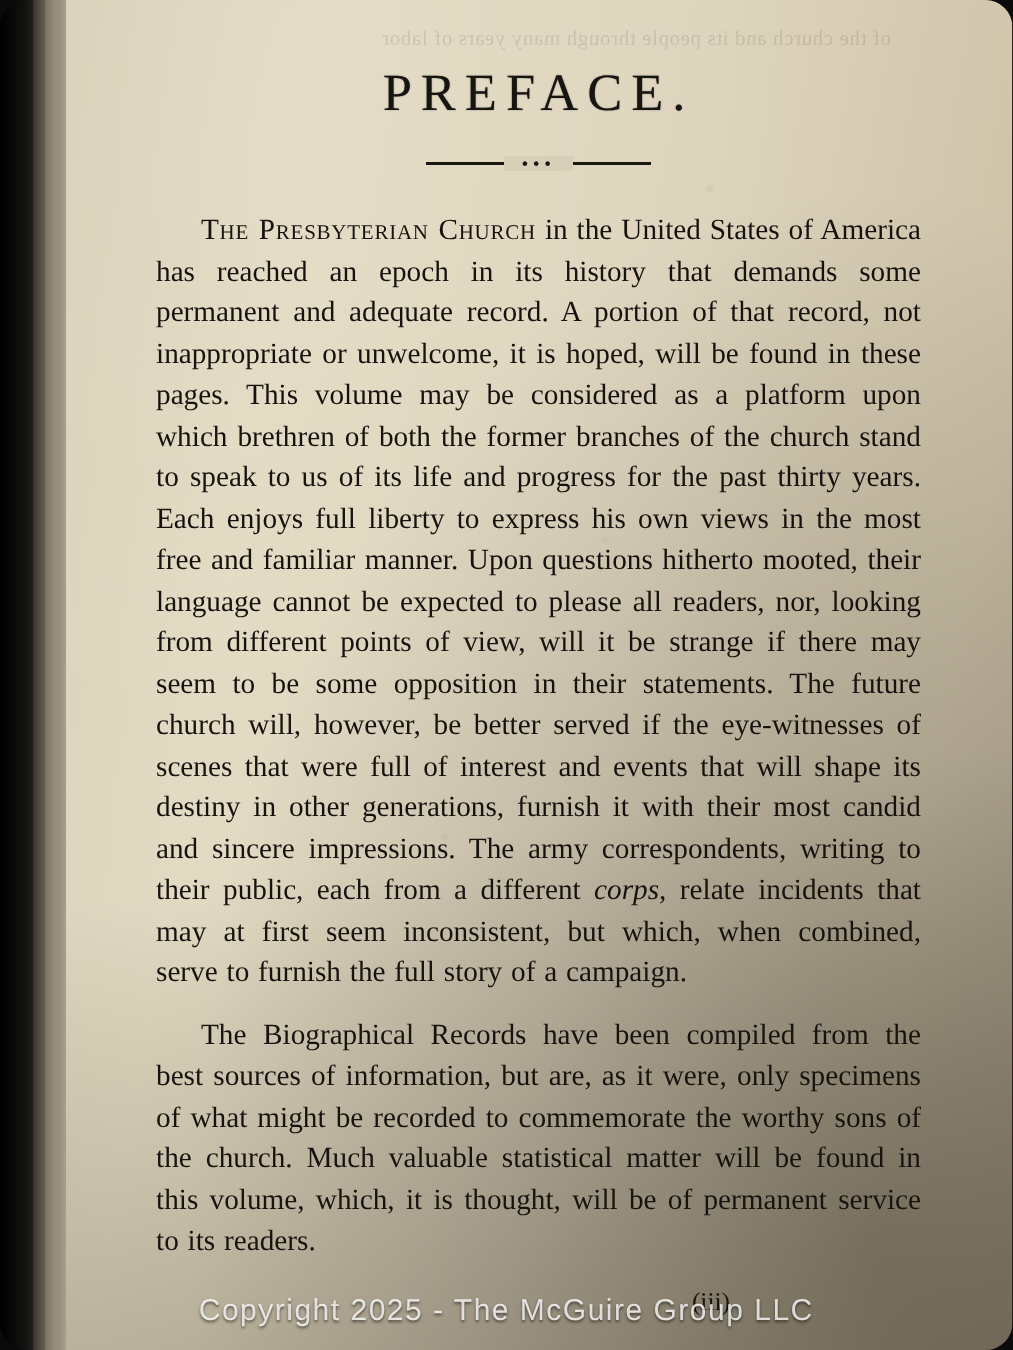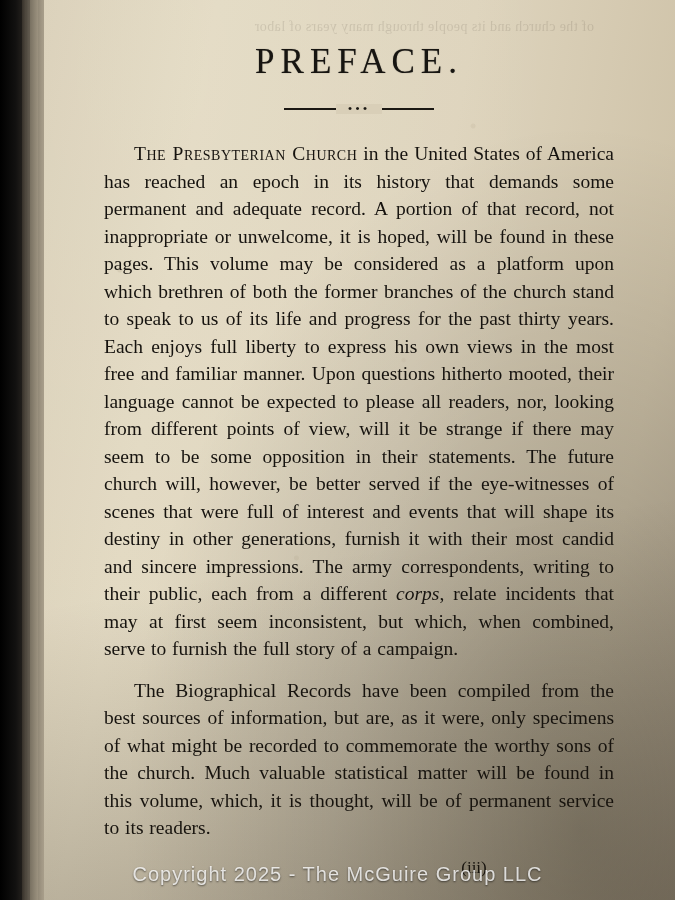--- a/index.html
+++ b/index.html
@@ -7,20 +7,21 @@
     padding: 0;
     background: #0a0a0a;
   }
   #page {
     position: relative;
     width: 675px;
     height: 900px;
     overflow: hidden;
     background: #100f0d;
     font-family: "Liberation Serif", serif;
+    border-radius: 18px;
   }
 
   
   .gutter-dark {
     position: absolute;
     left: 0; top: 0;
     width: 26px; height: 900px;
     background: linear-gradient(90deg, #000000 0%, #121110 60%, #2b2722 100%);
   }
   .gutter-edge {

